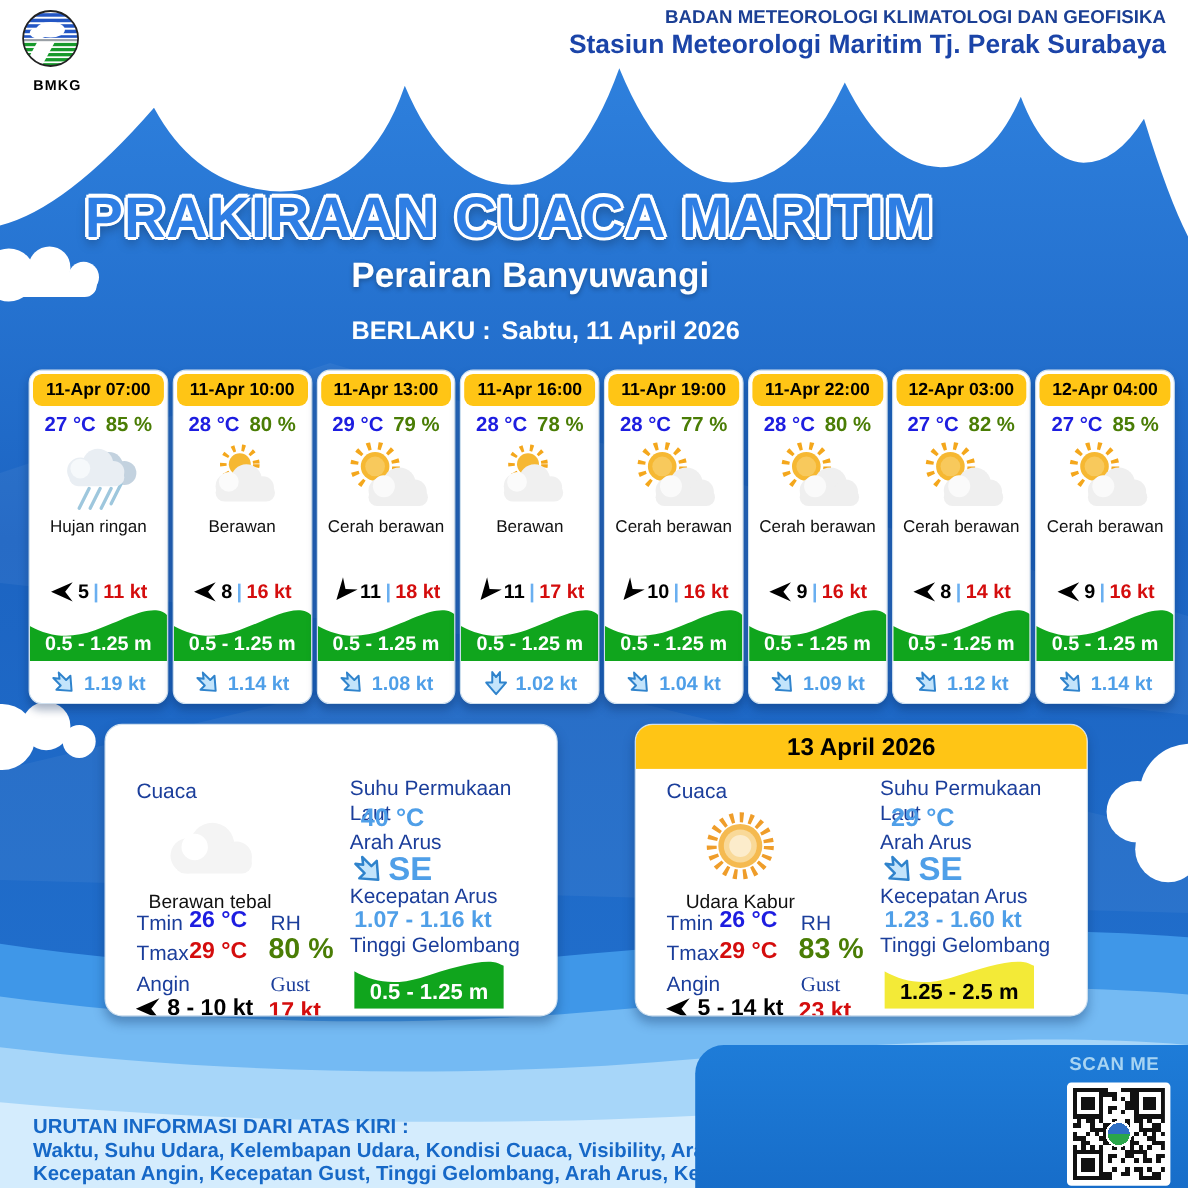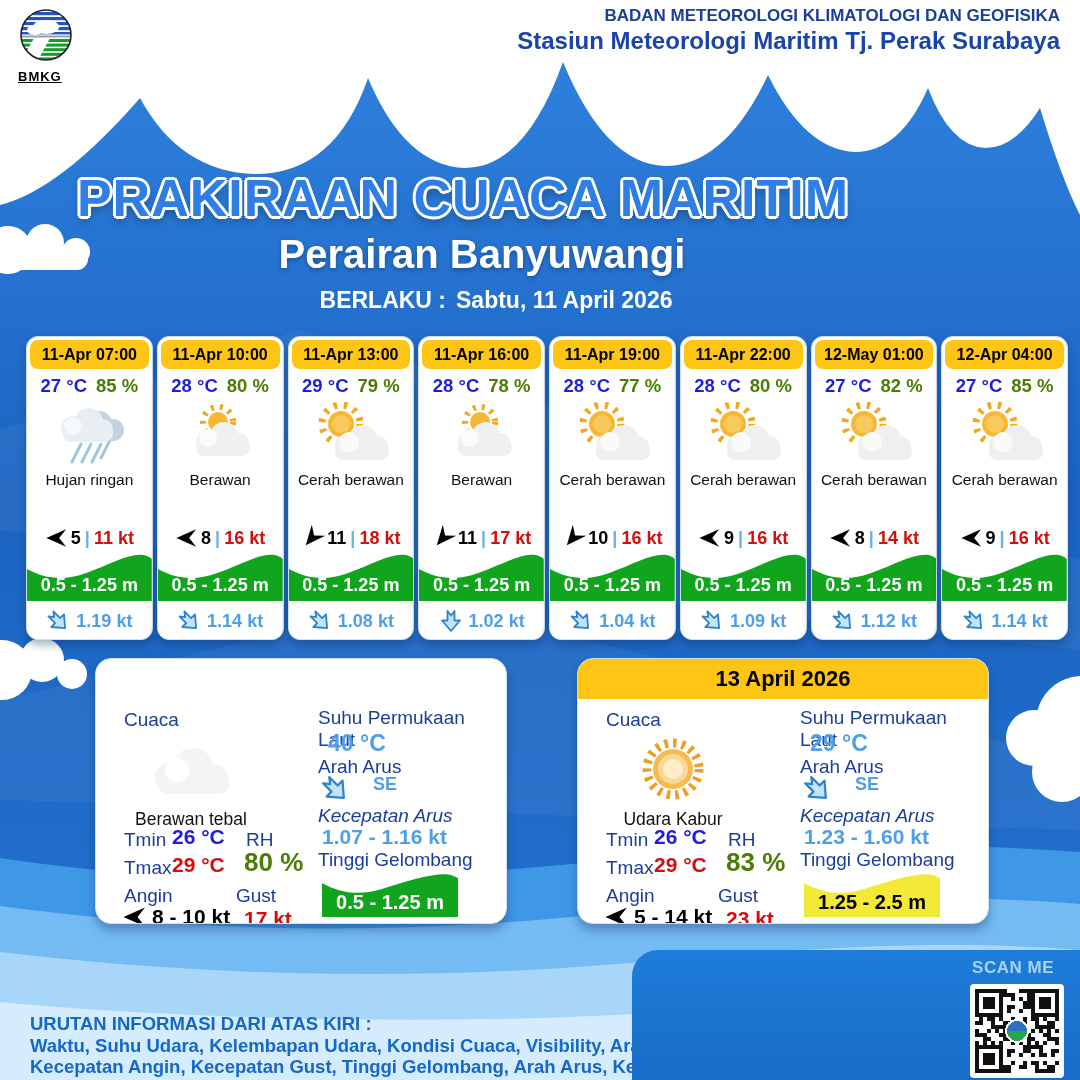--- a/index.html
+++ b/index.html
@@ -3,34 +3,34 @@
 <meta charset="utf-8">
 <style>
   html,body{margin:0;padding:0;}
   body{width:1080px;height:1080px;overflow:hidden;background:#fff;
        font-family:"Liberation Sans", sans-serif; position:relative;}
   .stage{position:absolute;inset:0;width:1080px;height:1080px;}
   svg.bg{position:absolute;inset:0;z-index:0;}
 
   
   .top{position:absolute;left:0;top:0;width:1080px;z-index:3;}
-  .logo{position:absolute;left:18px;top:8px;width:56px;text-align:left;text-decoration:underline;}
+  .logo{position:absolute;left:18px;top:8px;width:56px;text-align:right;}
   .logotext{font-weight:bold;font-size:13px;letter-spacing:1px;color:#000;margin-top:1px;}
   .agency{position:absolute;right:20px;top:6px;text-align:right;color:#1b3f94;}
   .a1{font-weight:bold;font-size:17px;}
   .a2{font-weight:bold;font-size:24px;margin-top:1px;color:#1b44a8;}
 
   
   .hero{position:absolute;left:0;top:0;width:1080px;z-index:2;text-align:center;}
   .title{position:absolute;left:0;top:168px;width:926px;margin:0;
     font-size:52px;font-weight:bold;letter-spacing:1px;color:#2e7ee4;
     text-shadow:-2px -2px 0 #fff,2px -2px 0 #fff,-2px 2px 0 #fff,2px 2px 0 #fff,
       0 -3px 0 #fff,0 3px 0 #fff,-3px 0 0 #fff,3px 0 0 #fff,0 6px 10px rgba(0,0,0,.35);}
   .subtitle{position:absolute;left:0;top:232px;width:964px;margin:0;
-    font-size:40px;font-weight:bold;color:#fff;text-shadow:0 2px 5px rgba(0,0,0,.3);}
+    font-size:32px;font-weight:bold;color:#fff;text-shadow:0 2px 5px rgba(0,0,0,.3);}
   .validity{position:absolute;left:0;top:287px;width:1080px;display:flex;
     justify-content:center;gap:95px;transform:translateX(-44px);}
   .vgroup{display:flex;gap:10px;color:#fff;font-weight:bold;font-size:23px;}
 
   
   .cards{position:absolute;left:26px;right:12px;top:336px;display:flex;gap:4px;z-index:2;}
   .hcard{flex:1;height:302px;background:#fff;border-radius:12px;position:relative;
     overflow:hidden;border:1px solid #cfe0ef;box-shadow:0 5px 8px rgba(8,40,90,.35);}
   .time{position:absolute;top:3px;left:3px;right:3px;height:29px;background:#ffc515;
     border-radius:8px;display:flex;align-items:center;justify-content:center;
@@ -76,30 +76,30 @@
     align-items:center;justify-content:center;}
   .dcond{position:absolute;left:5px;top:150px;width:180px;text-align:center;
     font-size:17.5px;color:#111;}
   .tminl{left:28px;top:170px;} .tmaxl{left:28px;top:198px;} .anginl{left:28px;top:226px;}
   .dval{position:absolute;font-weight:bold;font-size:21px;}
   .tminv{left:76px;top:166px;color:#1d1de0;}
   .tmaxv{left:76px;top:194px;color:#d40d0d;}
   .dwind{position:absolute;left:26px;top:246px;display:flex;align-items:center;gap:6px;
     font-weight:bold;font-size:21px;color:#000;}
   .dwind .dart{width:24px;height:24px;}
-  .rhl{left:150px;top:170px;} .gustl{left:140px;top:226px;}
+  .rhl{left:150px;top:170px;} .gustl{left:150px;top:226px;font-family:Liberation Serif, serif;}
   .rhv{position:absolute;left:148px;top:188px;font-weight:bold;font-size:26px;color:#4a7d05;}
   .gustv{position:absolute;left:148px;top:248px;font-weight:bold;font-size:21px;color:#d40d0d;}
   .sstl{left:222px;top:48px;}
   .sstv{position:absolute;left:232px;top:71px;font-weight:bold;font-size:23px;color:#4f9fe8;}
   .aal{left:222px;top:97px;}
-  .aav{position:absolute;left:224px;top:115px;display:flex;gap:23px;
-    font-weight:bold;font-size:18px;color:#4f9fe8;}
+  .aav{position:absolute;left:224px;top:115px;display:flex;align-items:center;gap:3px;
+    font-weight:bold;font-size:30px;color:#4f9fe8;}
   .aav .cur{width:30px;height:30px;}
-  .kal{left:222px;top:146px;font-style:italic;}
+  .kal{left:222px;top:146px;}
   .kav{position:absolute;left:226px;top:166px;font-weight:bold;font-size:21px;color:#4f9fe8;text-align:right;}
   .tgl{left:222px;top:190px;}
   .wavebadge{position:absolute;left:226px;top:212px;width:136px;height:46px;}
   .wavebadge svg{position:absolute;inset:0;width:100%;height:100%;}
   .wavebadge .bt{position:absolute;left:0;right:0;bottom:3px;text-align:center;
     font-weight:bold;font-size:20px;}
   .wavebadge[data-variant="green"] path{fill:#10a51d;}
   .wavebadge[data-variant="green"] .bt{color:#fff;}
   .wavebadge[data-variant="yellow"] path{fill:#f3ea37;}
   .wavebadge[data-variant="yellow"] .bt{color:#000;}
@@ -475,21 +475,21 @@
         </div>
         <div class="currow">
           <svg class="cur" viewBox="0 0 24 24" style="transform: rotate(45deg);">
             <path d="M2,8.5 L11.5,8.5 L11.5,3 L22,12 L11.5,21 L11.5,15.5 L2,15.5 L6.5,12 Z" fill="#c3e4fb" stroke="#2f83cc" stroke-width="1.8" stroke-linejoin="round"></path>
           </svg>
           <span class="curval">1.09 kt</span>
         </div>
       </div>
 
       <div class="hcard">
-        <div class="time">12-May 01:00</div>
+        <div class="time">12-Apr 03:00</div>
         <div class="temps">
           <span class="t">27 °C</span>
           <span class="h">82 %</span>
         </div>
         <div class="wicon" data-var="forecast_cards.6.icon" data-variant="cerah">
 
           <svg class="ic ic-cerah" width="84" height="62" viewBox="0 0 84 62">
             <circle cx="32" cy="22" r="19" fill="none" stroke="#f4a71c" stroke-width="7" stroke-dasharray="3.4 6.8"></circle>
             <circle cx="32" cy="22" r="13" fill="#f6b832"></circle>
             <circle cx="32" cy="22" r="9" fill="#f8c95c"></circle>

